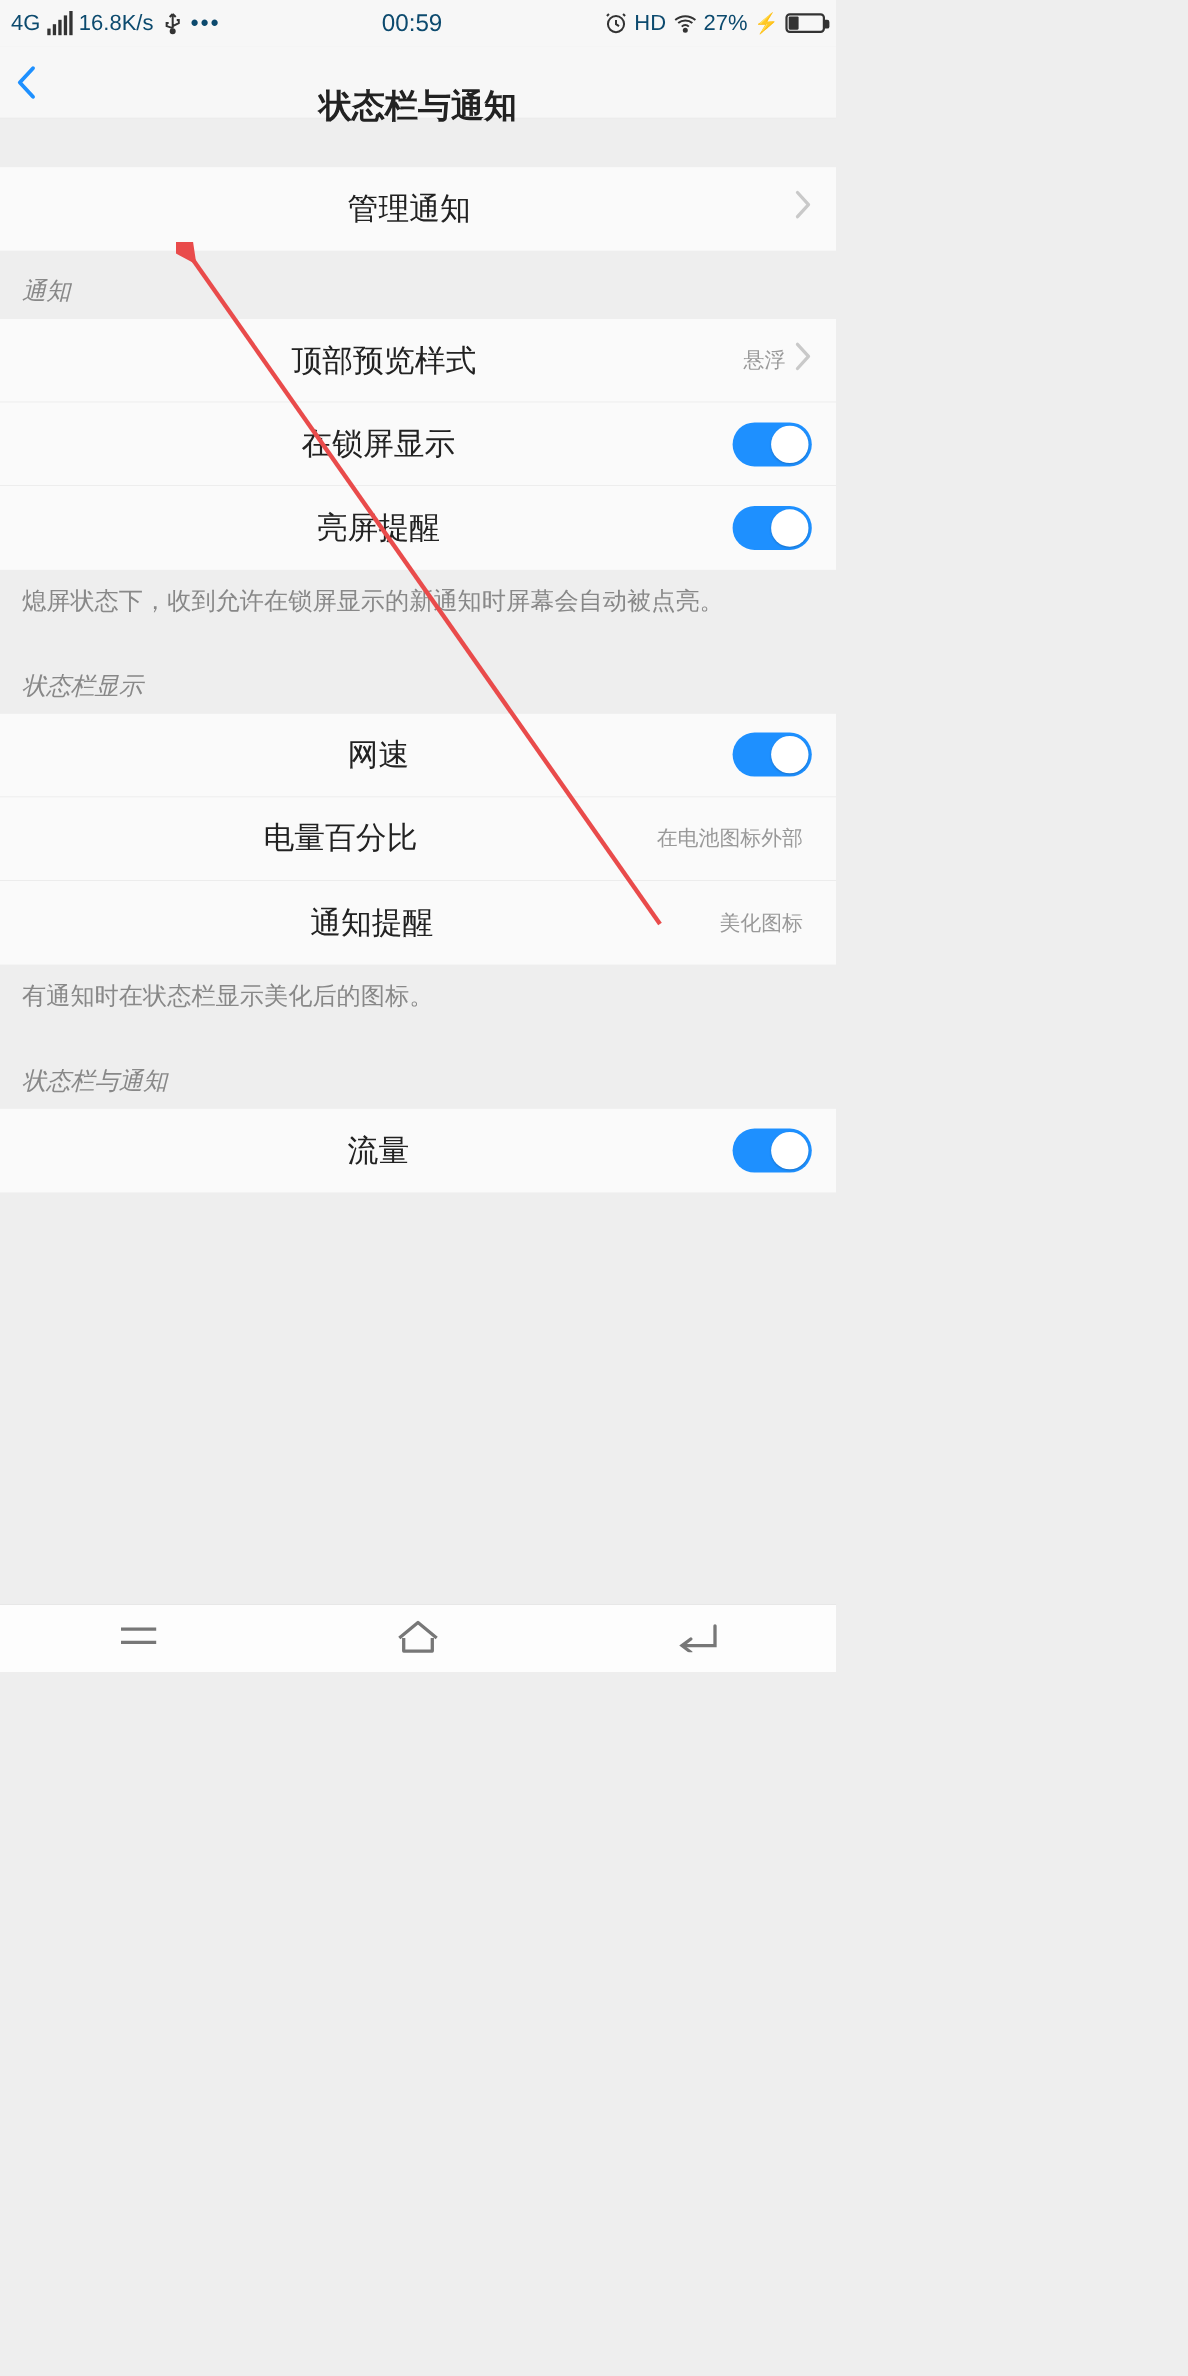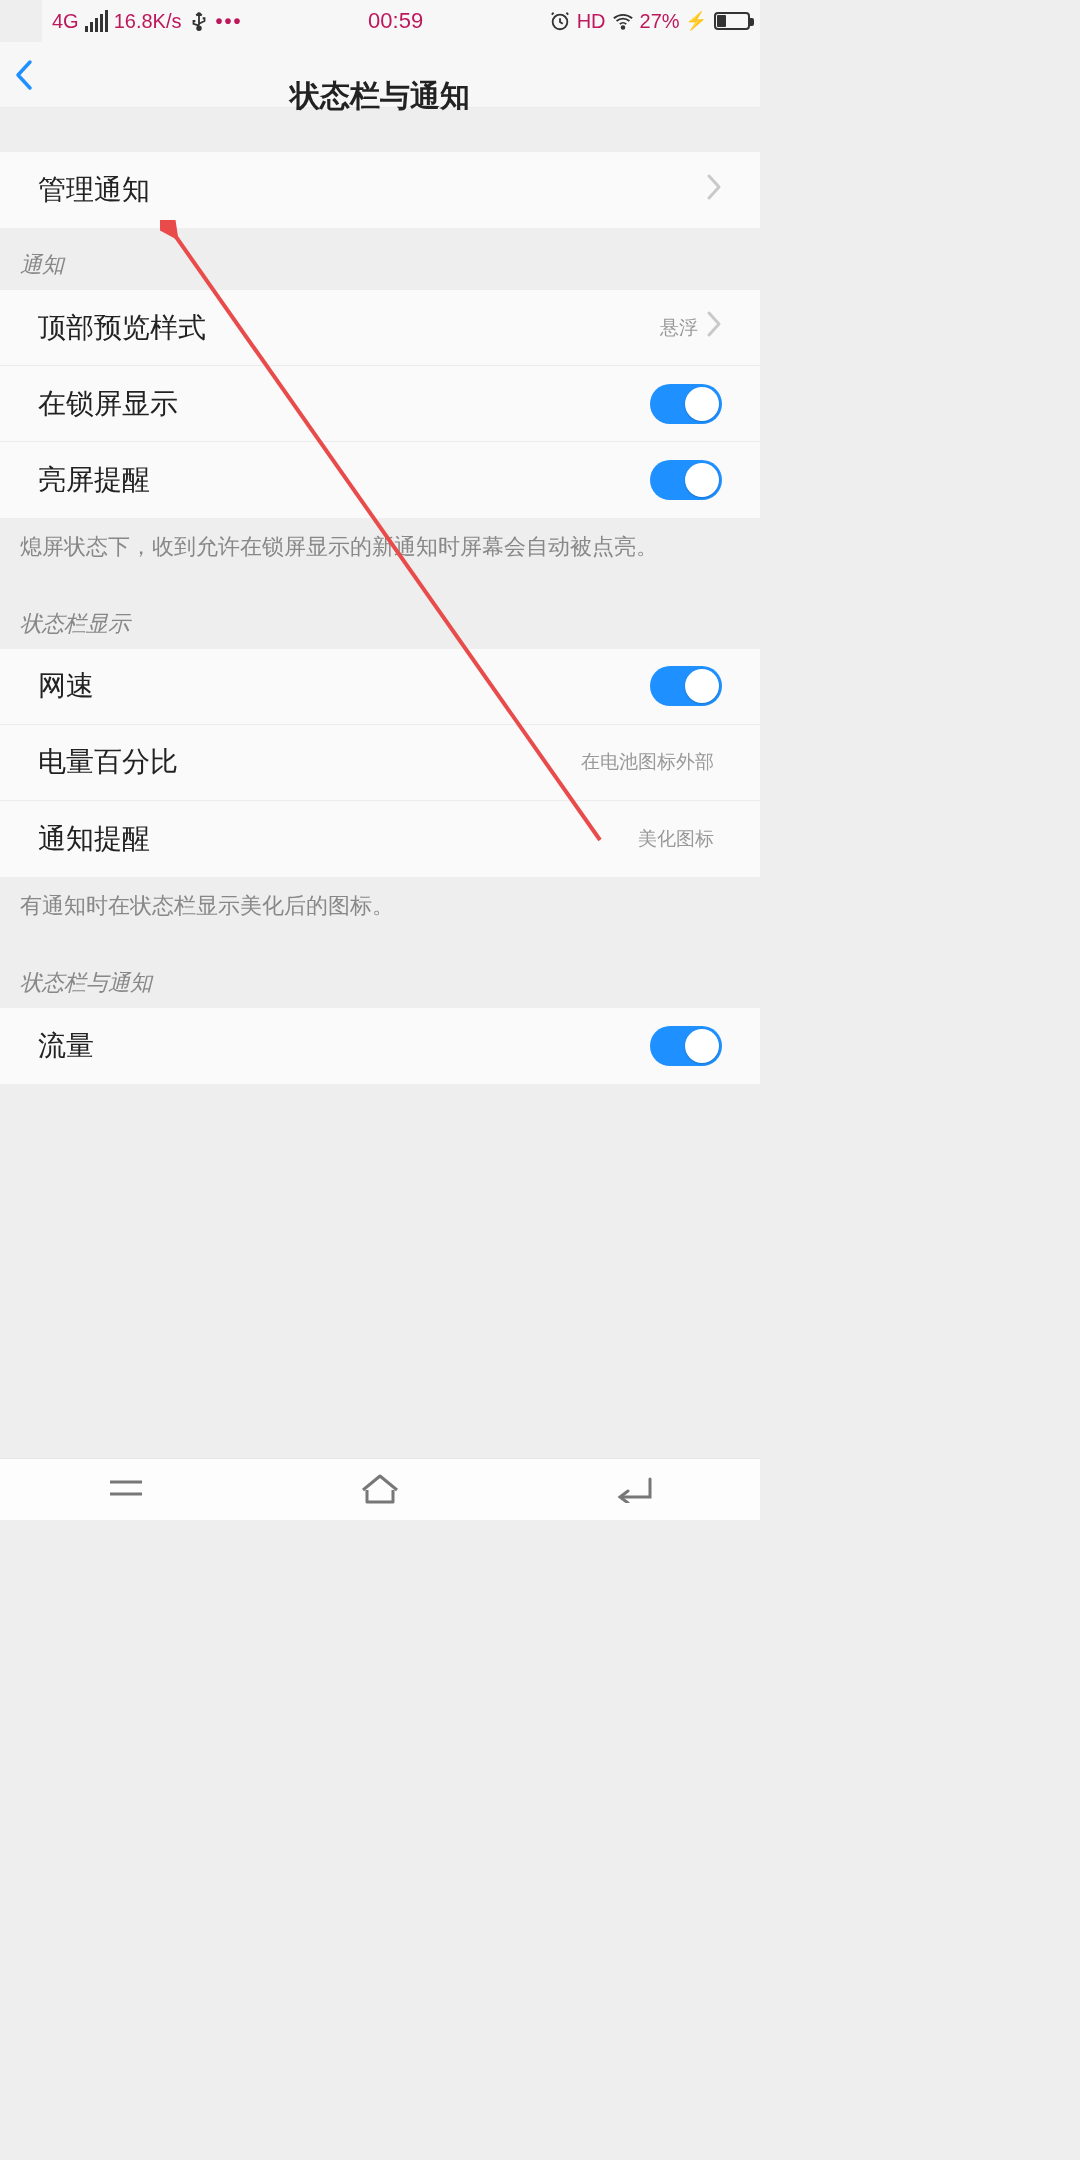--- a/index.html
+++ b/index.html
@@ -20,23 +20,22 @@
 
     
     .status-bar {
       height: 42px;
       background: #f7f7f7;
       display: flex;
       align-items: center;
       justify-content: space-between;
       padding: 0 10px;
       font-size: 20px;
-      color: #be185d;
+      color: #0c4a6e;
       font-weight: 500;
-      margin-left: 42px;
     }
     .status-left, .status-right {
       display: flex;
       align-items: center;
       gap: 6px;
     }
     .status-center { font-size: 22px; }
     .signal-icon { display: inline-flex; align-items: flex-end; gap: 2px; }
     .signal-icon span {
       display: inline-block; width: 3px; background: #333;
@@ -81,23 +80,24 @@
       padding: 22px 20px 10px 20px;
       font-size: 22px;
       color: #888;
       background:#eeeeee;
       font-style:italic;
     }
     .spacer-top { height: 44px; background:#eeeeee;}
     .row {
       background:#fafafa;
       min-height: 76px;
-      padding: 0 38px;
+      padding: 0 22px;
       display:flex; align-items:center;
       border-bottom: 1px solid #ececec;
+      text-align: center;
     }
     .row:last-child { border-bottom:none; }
     .row .label { font-size: 28px; flex:1; }
     .row .value { font-size: 19px; color:#999; margin-right:8px;}
     .chevron {
       color:#c9c9c9; font-size:30px;
     }
     .section-desc {
       padding: 14px 20px 24px 20px;
       font-size: 22px;

